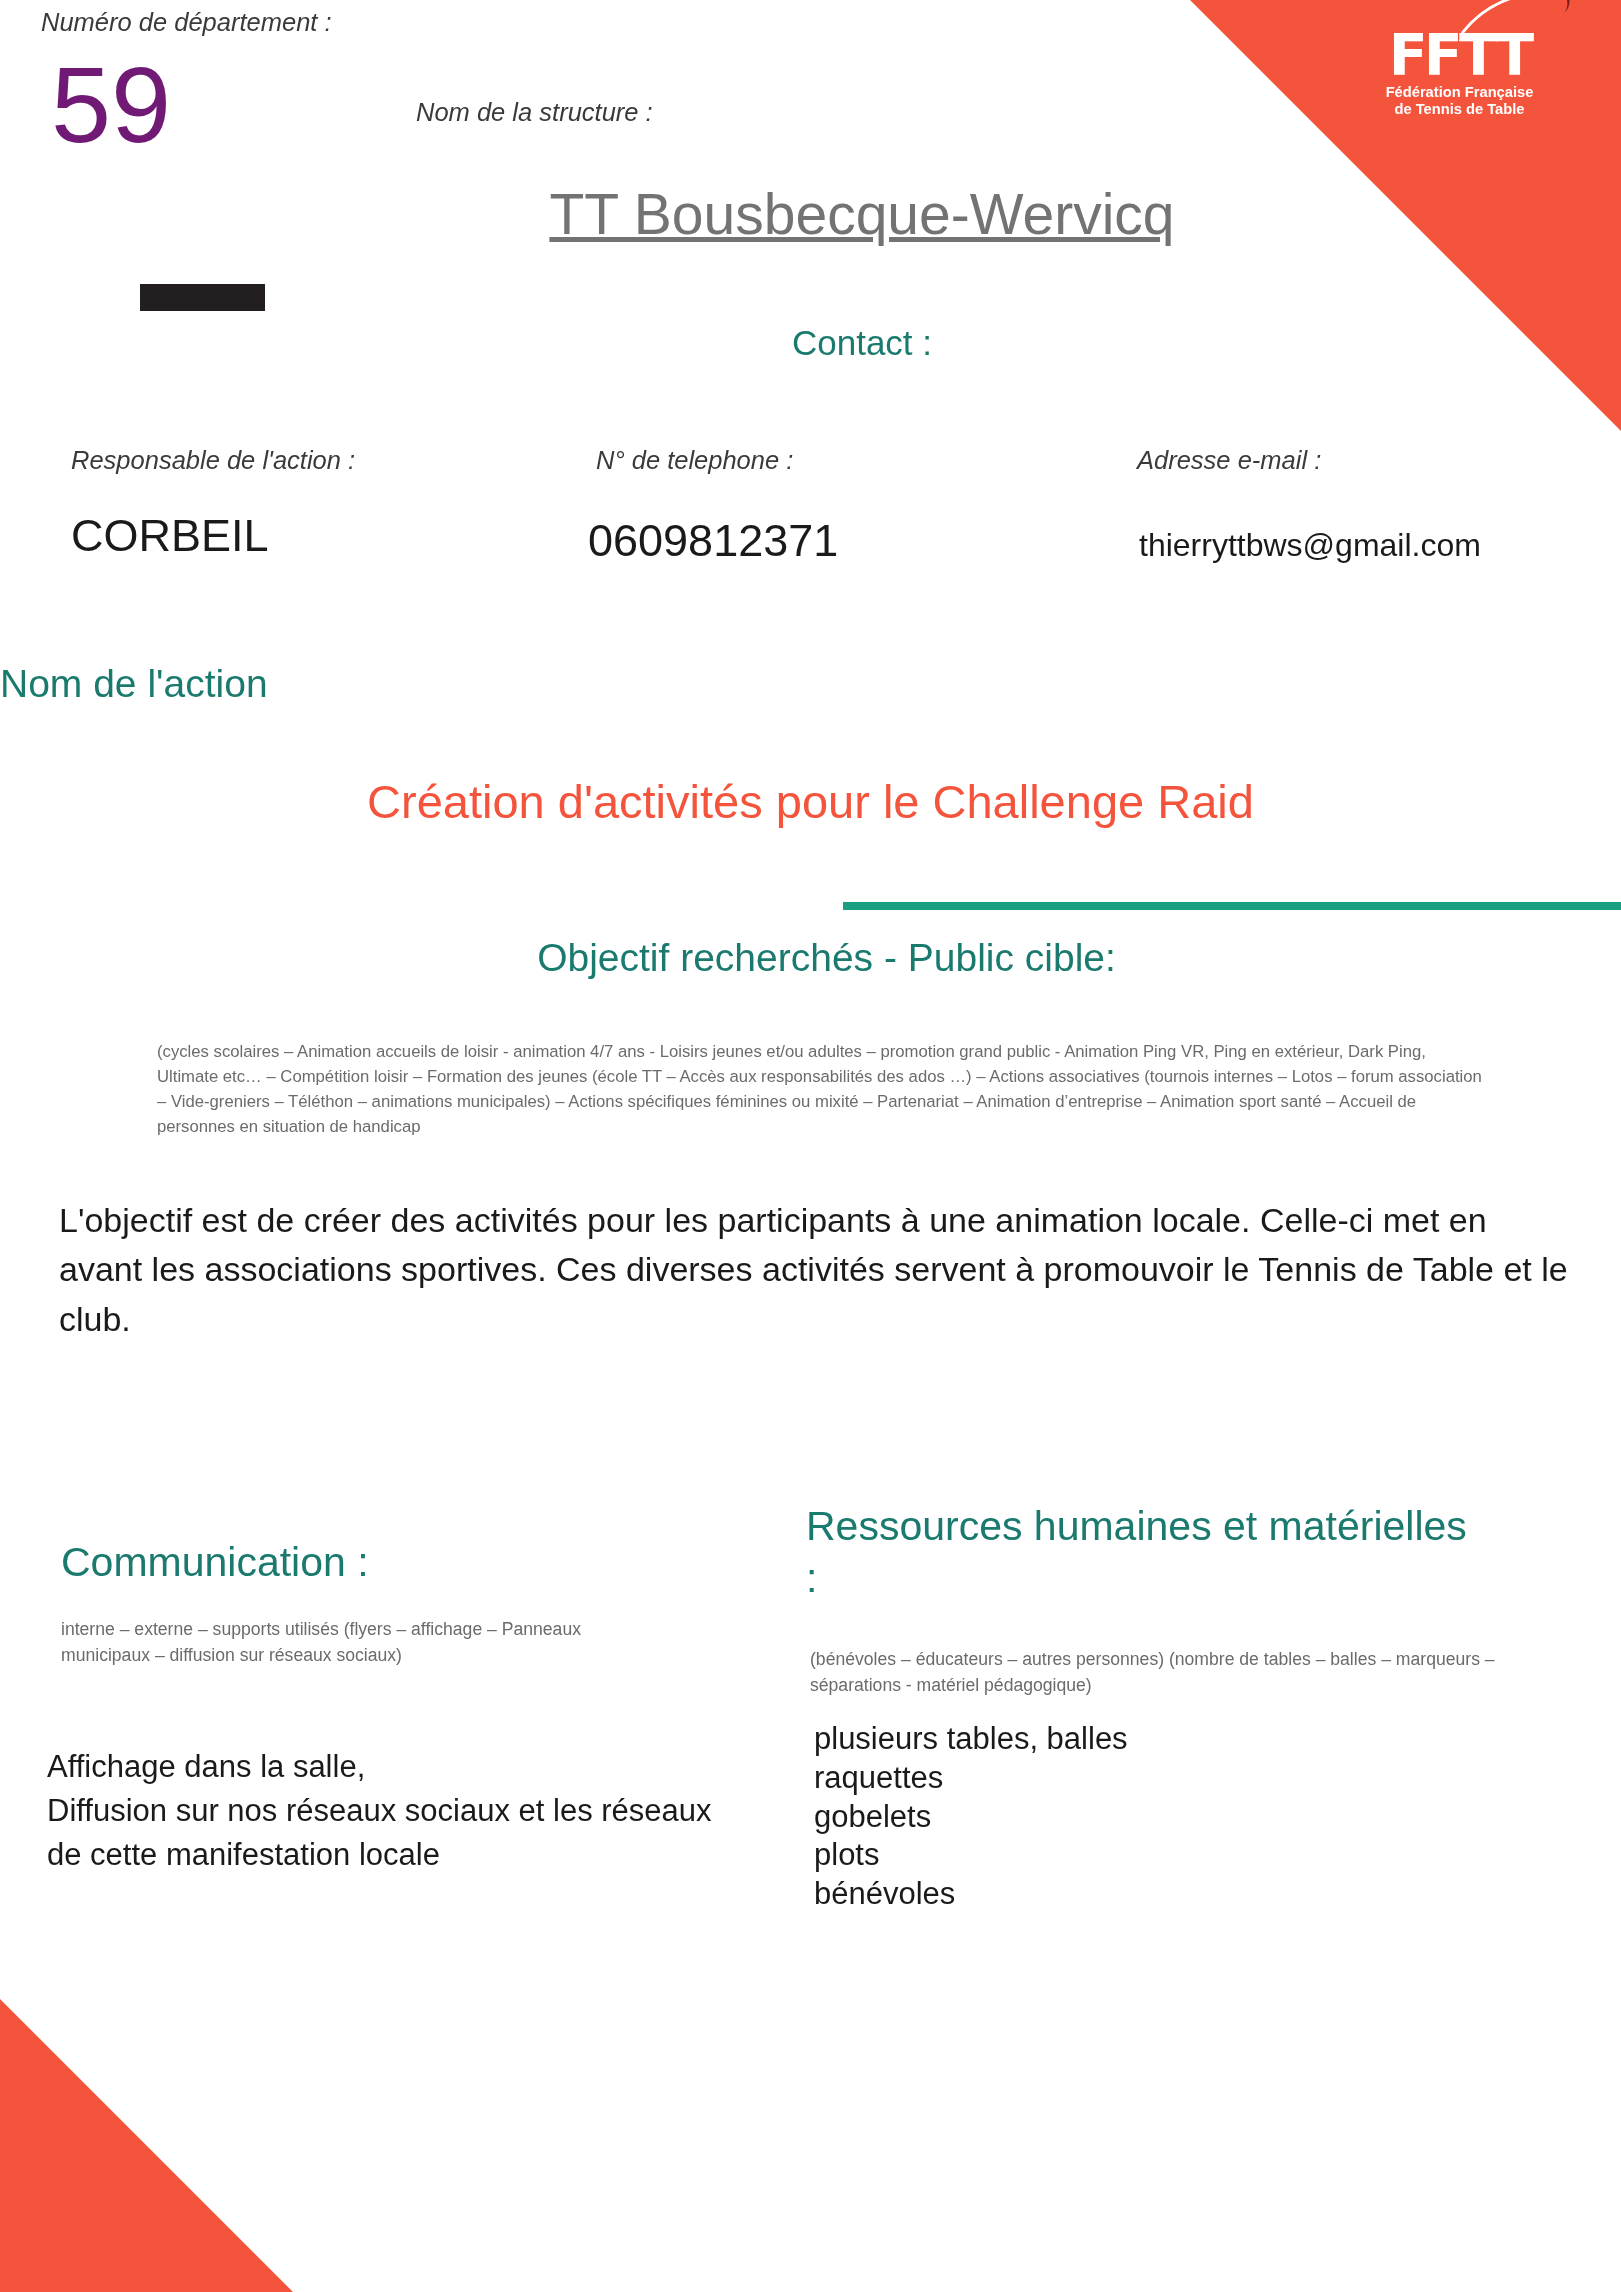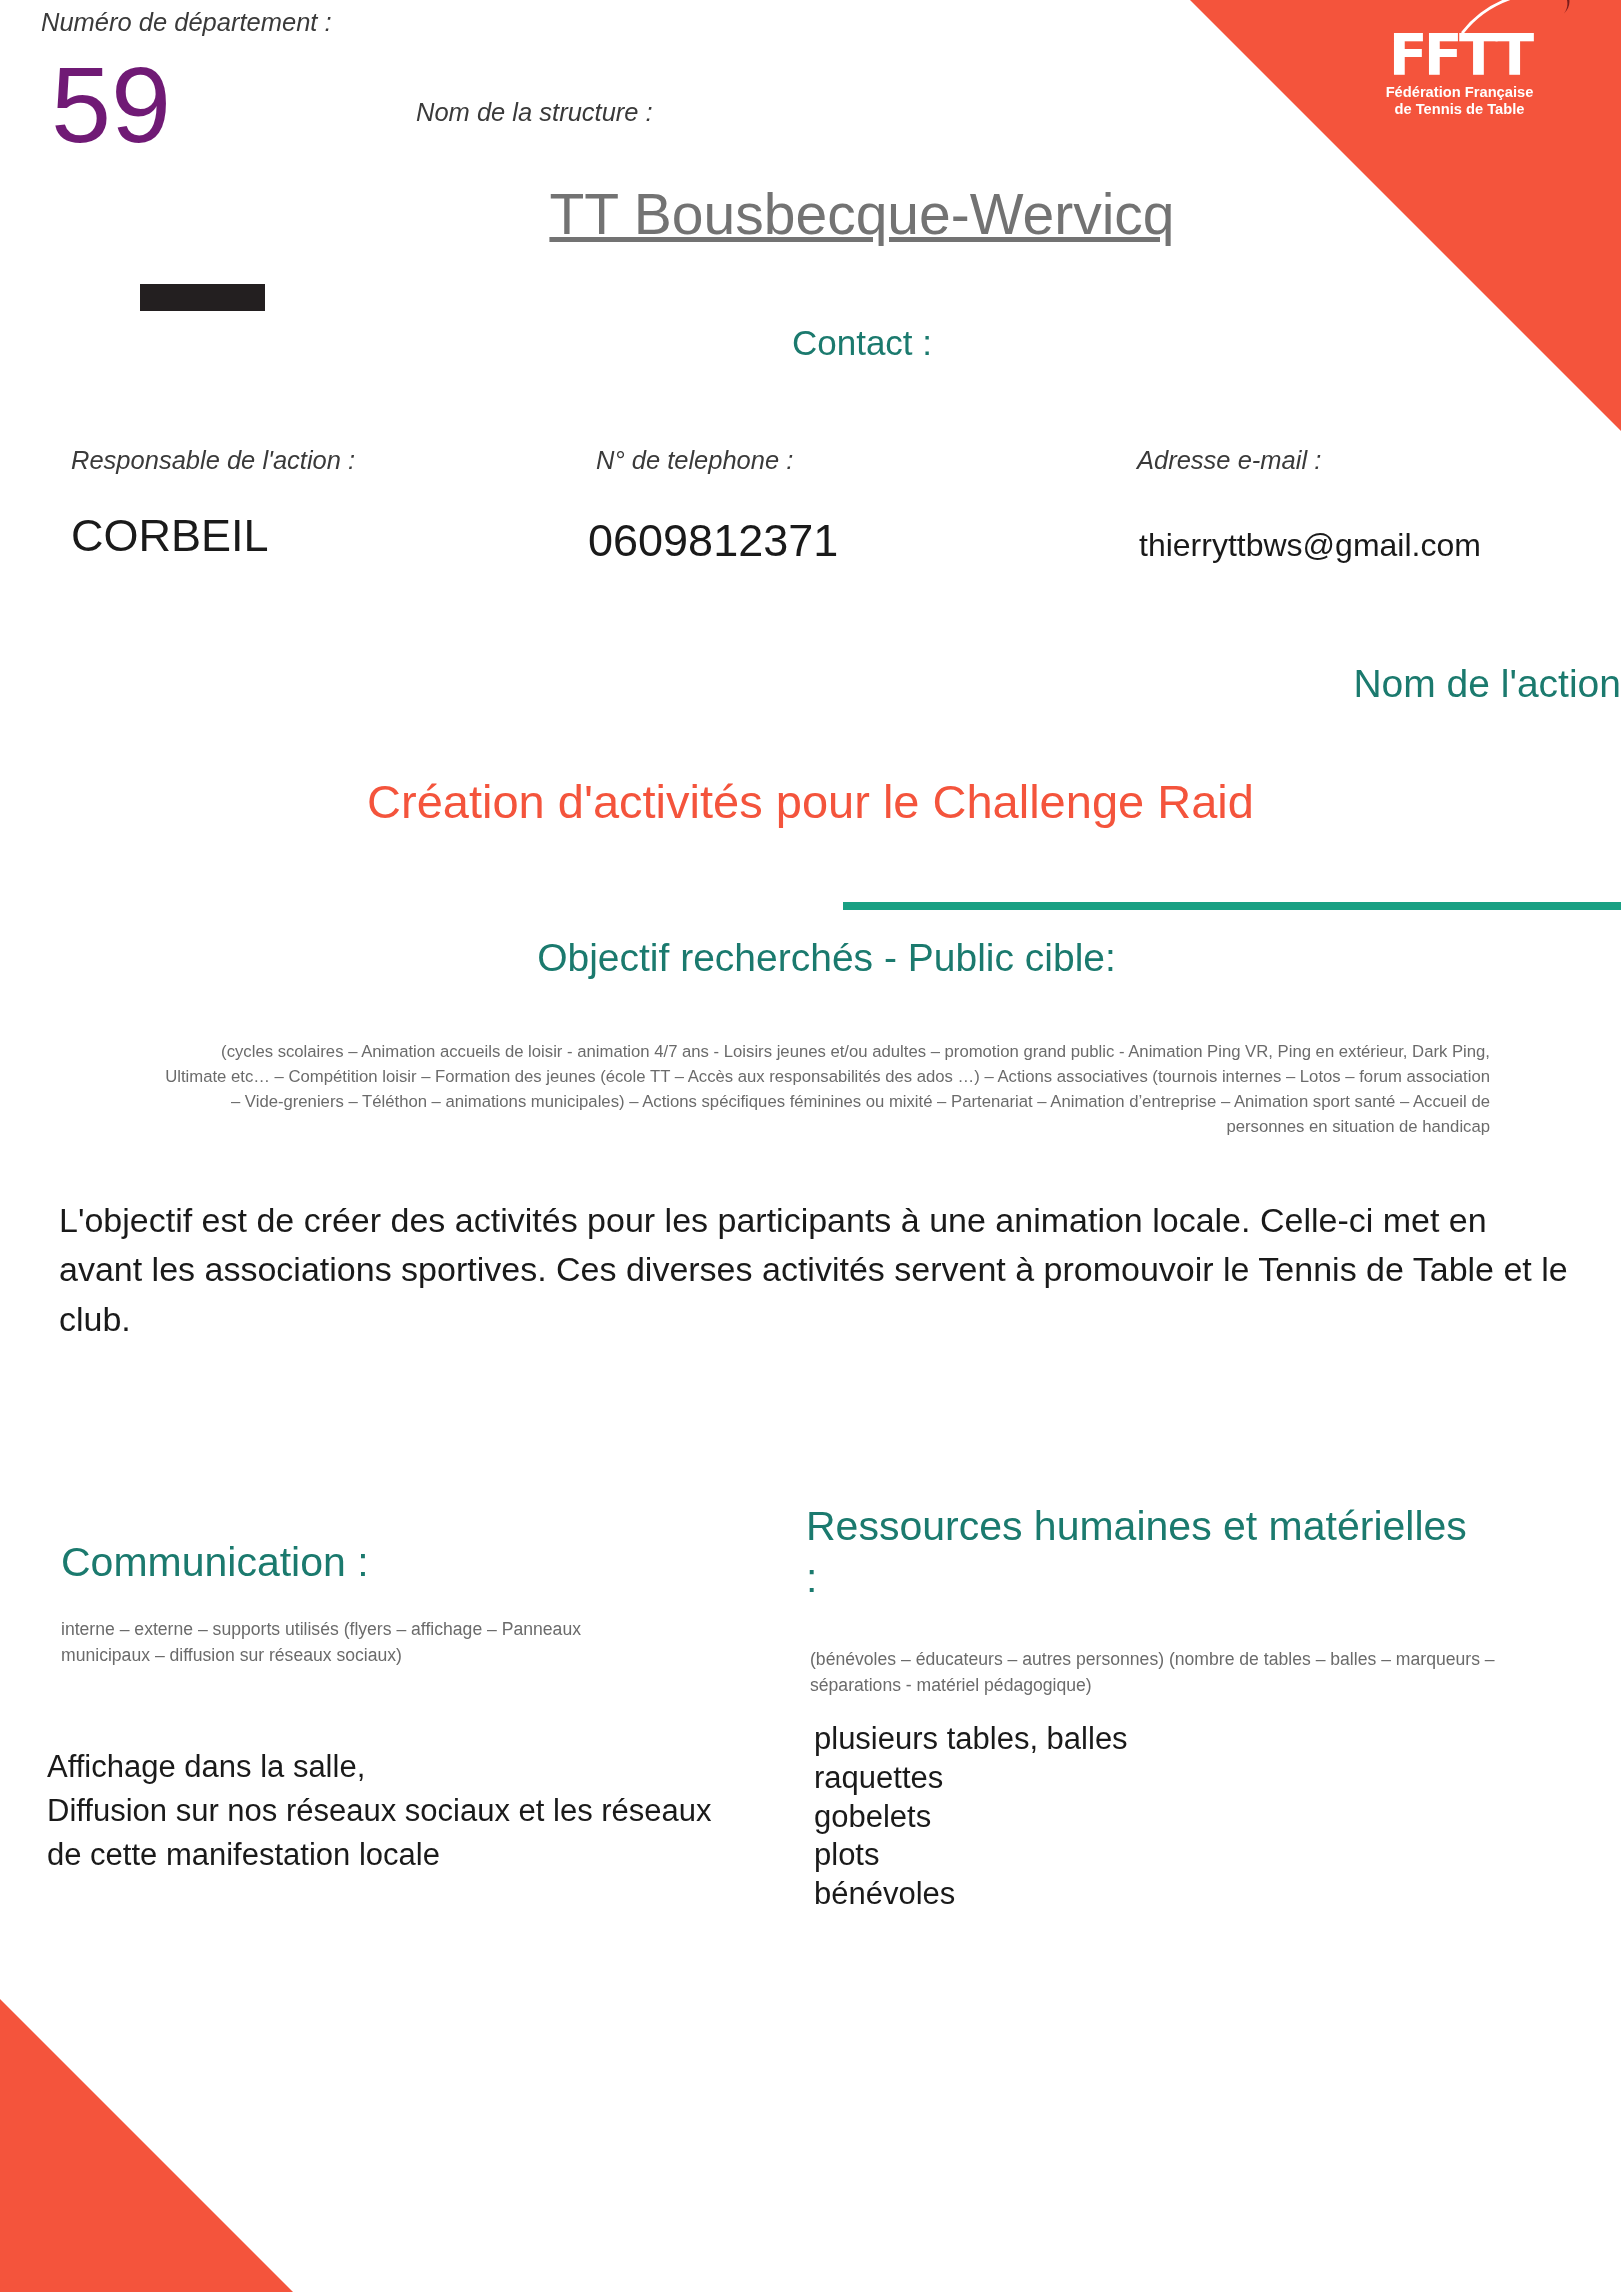--- a/index.html
+++ b/index.html
@@ -158,21 +158,21 @@
     left: 1139px;
     font-size: 32px;
   }
 
   
   #action-label {
     position: absolute;
     top: 662px;
     left: 0;
     width: 1621px;
-    text-align: right;
+    text-align: left;
     font-size: 39px;
     color: #1b7a6e;
   }
   #action-title {
     position: absolute;
     top: 774px;
     left: 0;
     width: 1621px;
     text-align: center;
     font-size: 47px;
@@ -196,21 +196,21 @@
     width: 1621px;
     text-align: center;
     font-size: 39px;
     color: #1b7a6e;
   }
   #objectif-hint {
     position: absolute;
     top: 1039px;
     left: 157px;
     width: 1333px;
-    text-align: right;
+    text-align: left;
     font-size: 16.7px;
     line-height: 1.5;
     color: #6b6b6b;
   }
   #objectif-body {
     position: absolute;
     top: 1196px;
     left: 59px;
     width: 1509px;
     font-size: 34px;

